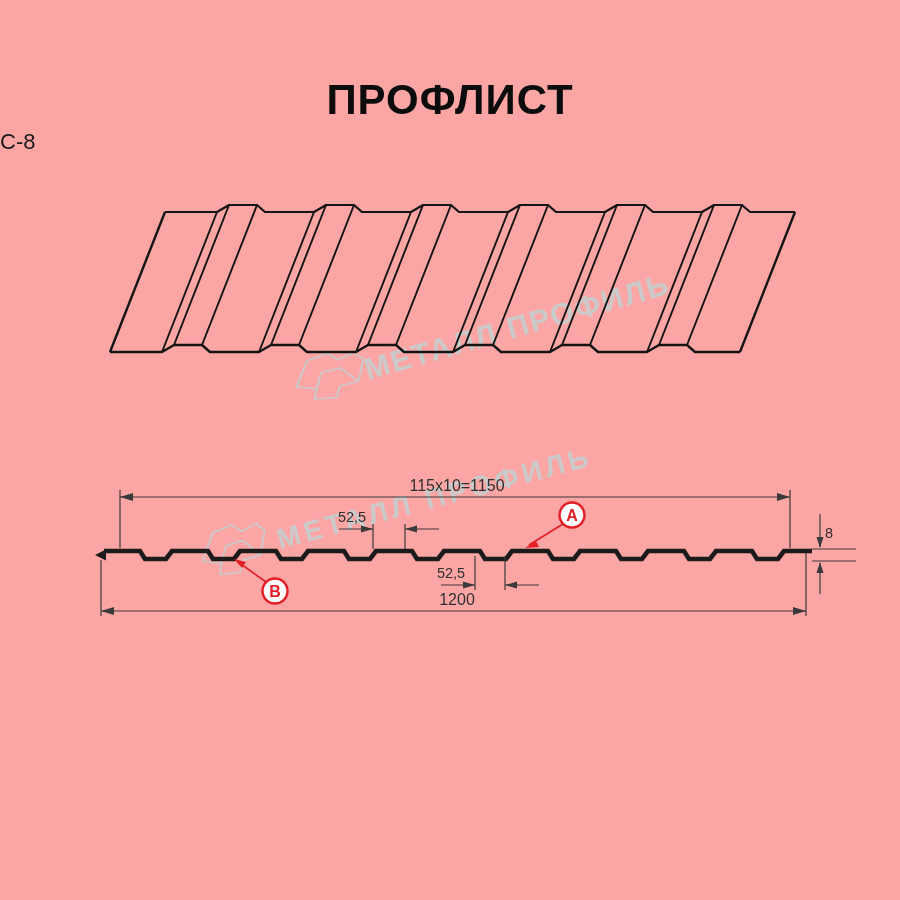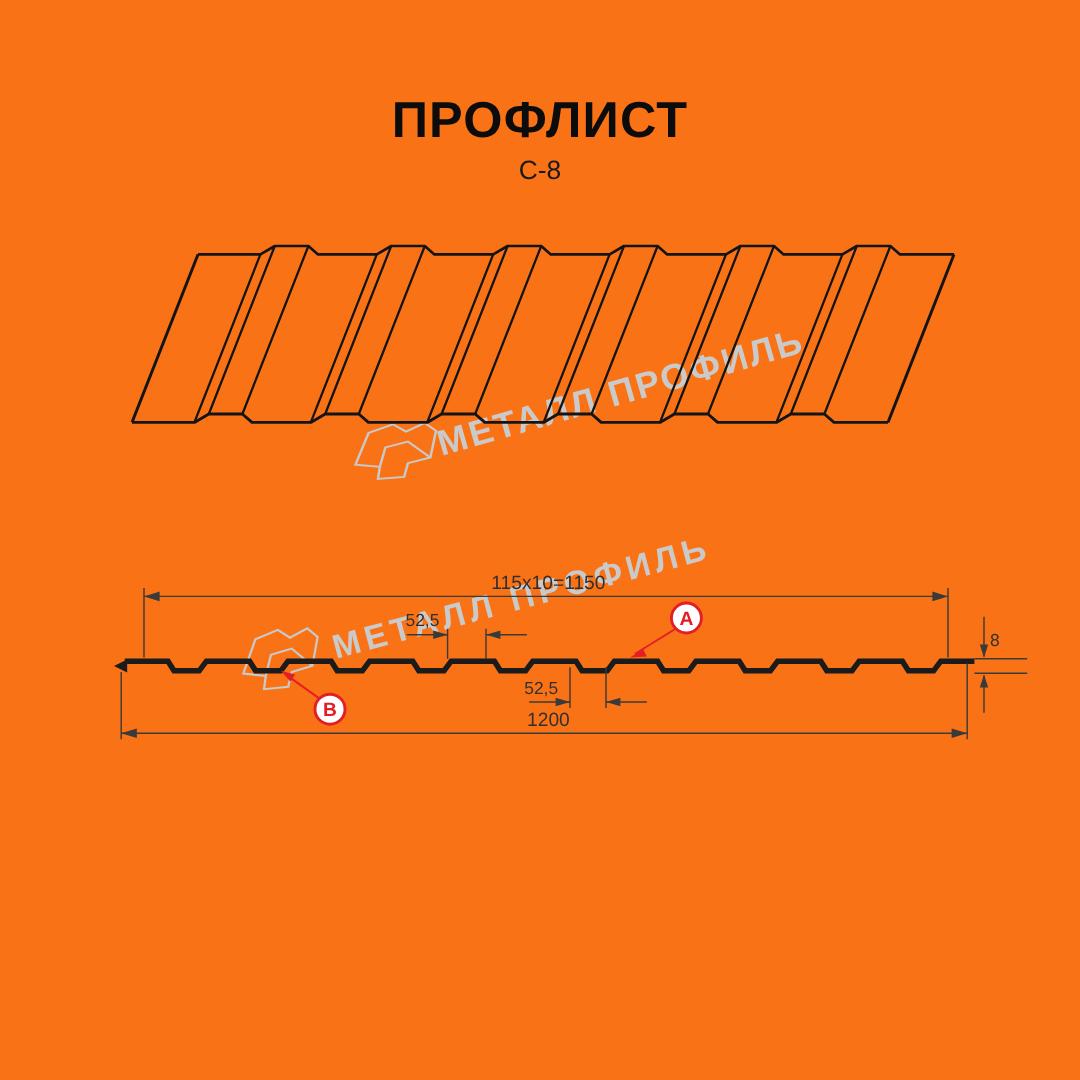--- a/index.html
+++ b/index.html
@@ -1,20 +1,20 @@
 <!DOCTYPE html>
 <html><head>
 <meta charset="utf-8">
 <style>
   html,body{margin:0;padding:0;background:#ffffff;}
-  .page{position:relative;width:900px;height:900px;background:#f97316;overflow:hidden;
+  .page{position:relative;width:900px;height:900px;background:#fca5a5;overflow:hidden;
         font-family:"Liberation Sans",sans-serif;}
   .title{position:absolute;left:0;top:76px;width:900px;text-align:center;
          font-size:42px;font-weight:bold;letter-spacing:1px;color:#0c0c0c;}
-  .subtitle{position:absolute;left:0;top:129px;width:900px;text-align:center;
+  .subtitle{position:absolute;left:0;top:129px;width:900px;text-align:left;
             font-size:22px;font-weight:500;color:#1a1a1a;}
   .footer-note{position:absolute;left:0;top:796px;width:900px;text-align:center;
                font-size:20px;font-weight:bold;letter-spacing:0.5px;color:#222222;}
   svg text{font-family:"Liberation Sans",sans-serif;}
   .dim-text{font-size:16px;fill:#303030;}
   .dim-text-sm{font-size:14.5px;fill:#303030;}
   .wm-text-big{font-size:30px;font-weight:bold;letter-spacing:2px;fill:#cacaca;}
   .wm-text-sm{font-size:28px;font-weight:bold;letter-spacing:4px;fill:#cacaca;}
   .red-label{font-size:16px;font-weight:bold;fill:#e31e24;}
 </style>

